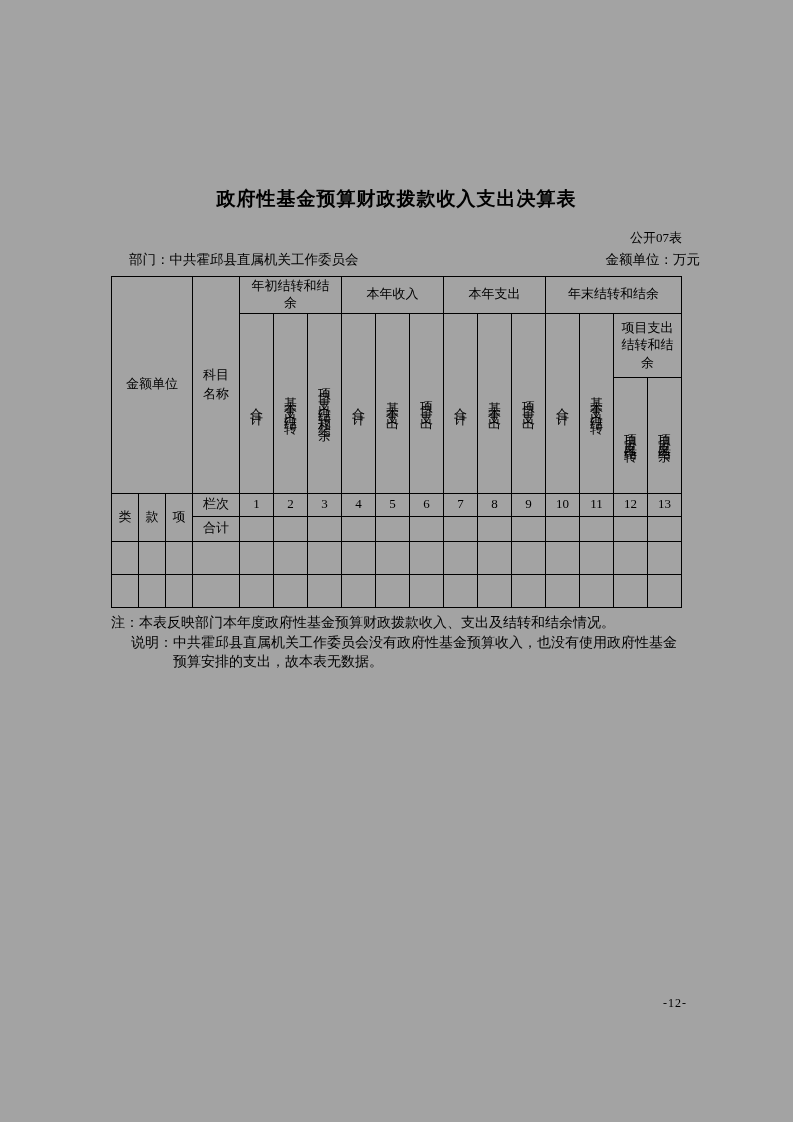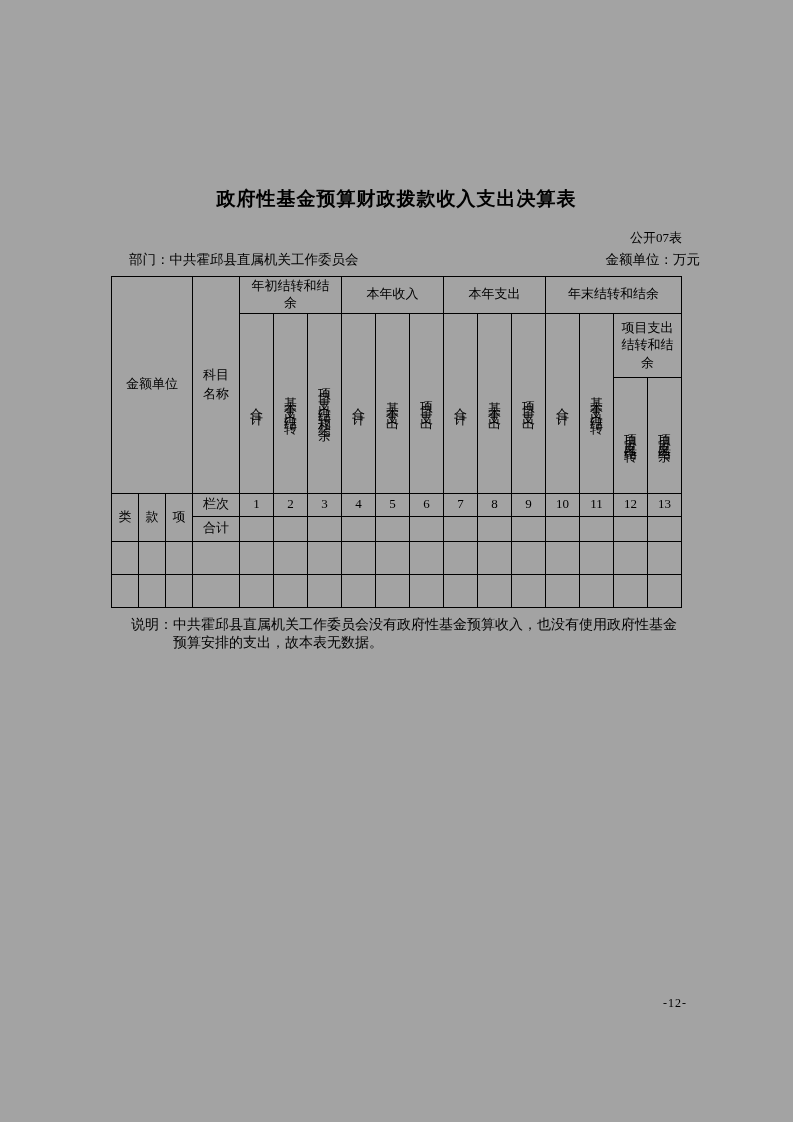--- a/index.html
+++ b/index.html
@@ -183,18 +183,19 @@
           <td></td>
         <td></td>
           <td></td>
           <td></td>
         <td></td>
       </tr>
     </tbody>
   </table>
 
   <div class="notes">
+    <div class="note-line">注：本表反映部门本年度政府性基金预算财政拨款收入、支出及结转和结余情况。</div>
     <div class="note-desc">说明：中共霍邱县直属机关工作委员会没有政府性基金预算收入，也没有使用政府性基金预算安排的支出，故本表无数据。</div>
   </div>
 
   <div class="pageno">-12-</div>
 
 </div>
 
 </body></html>

